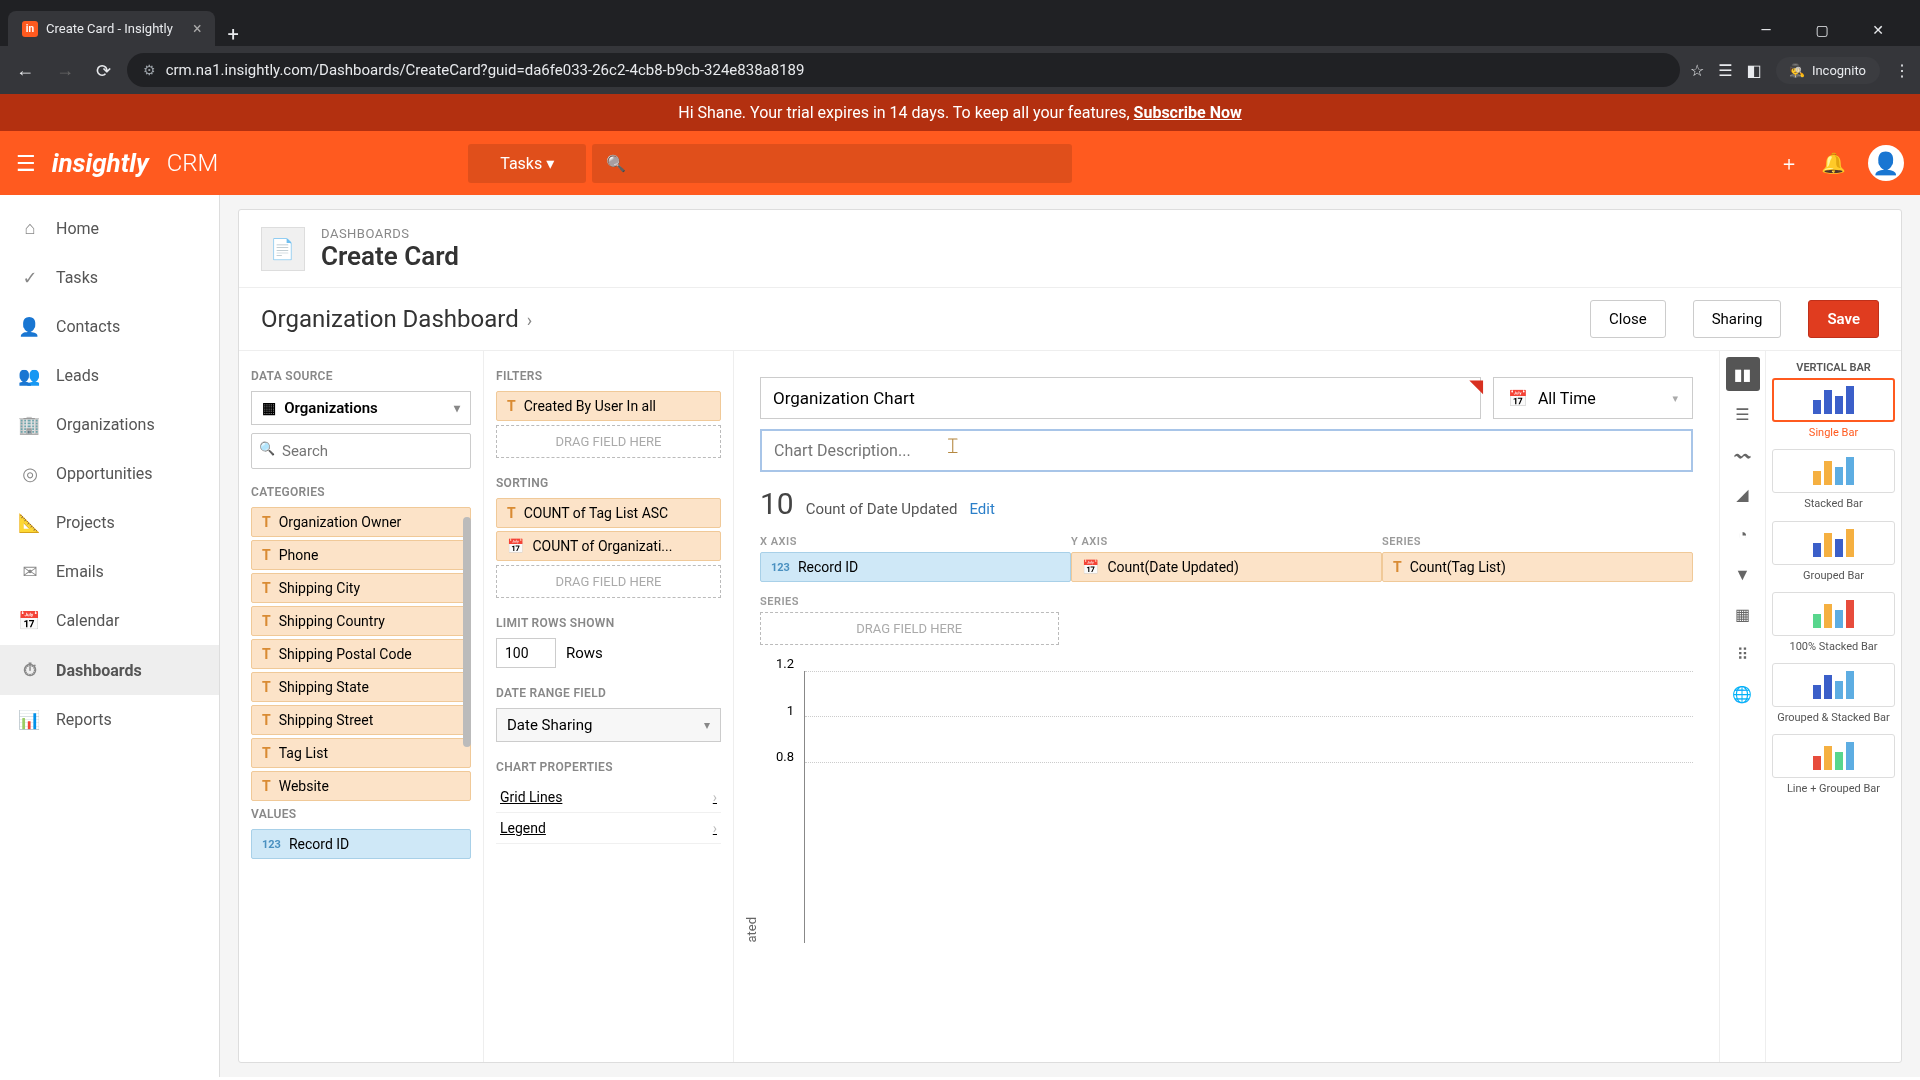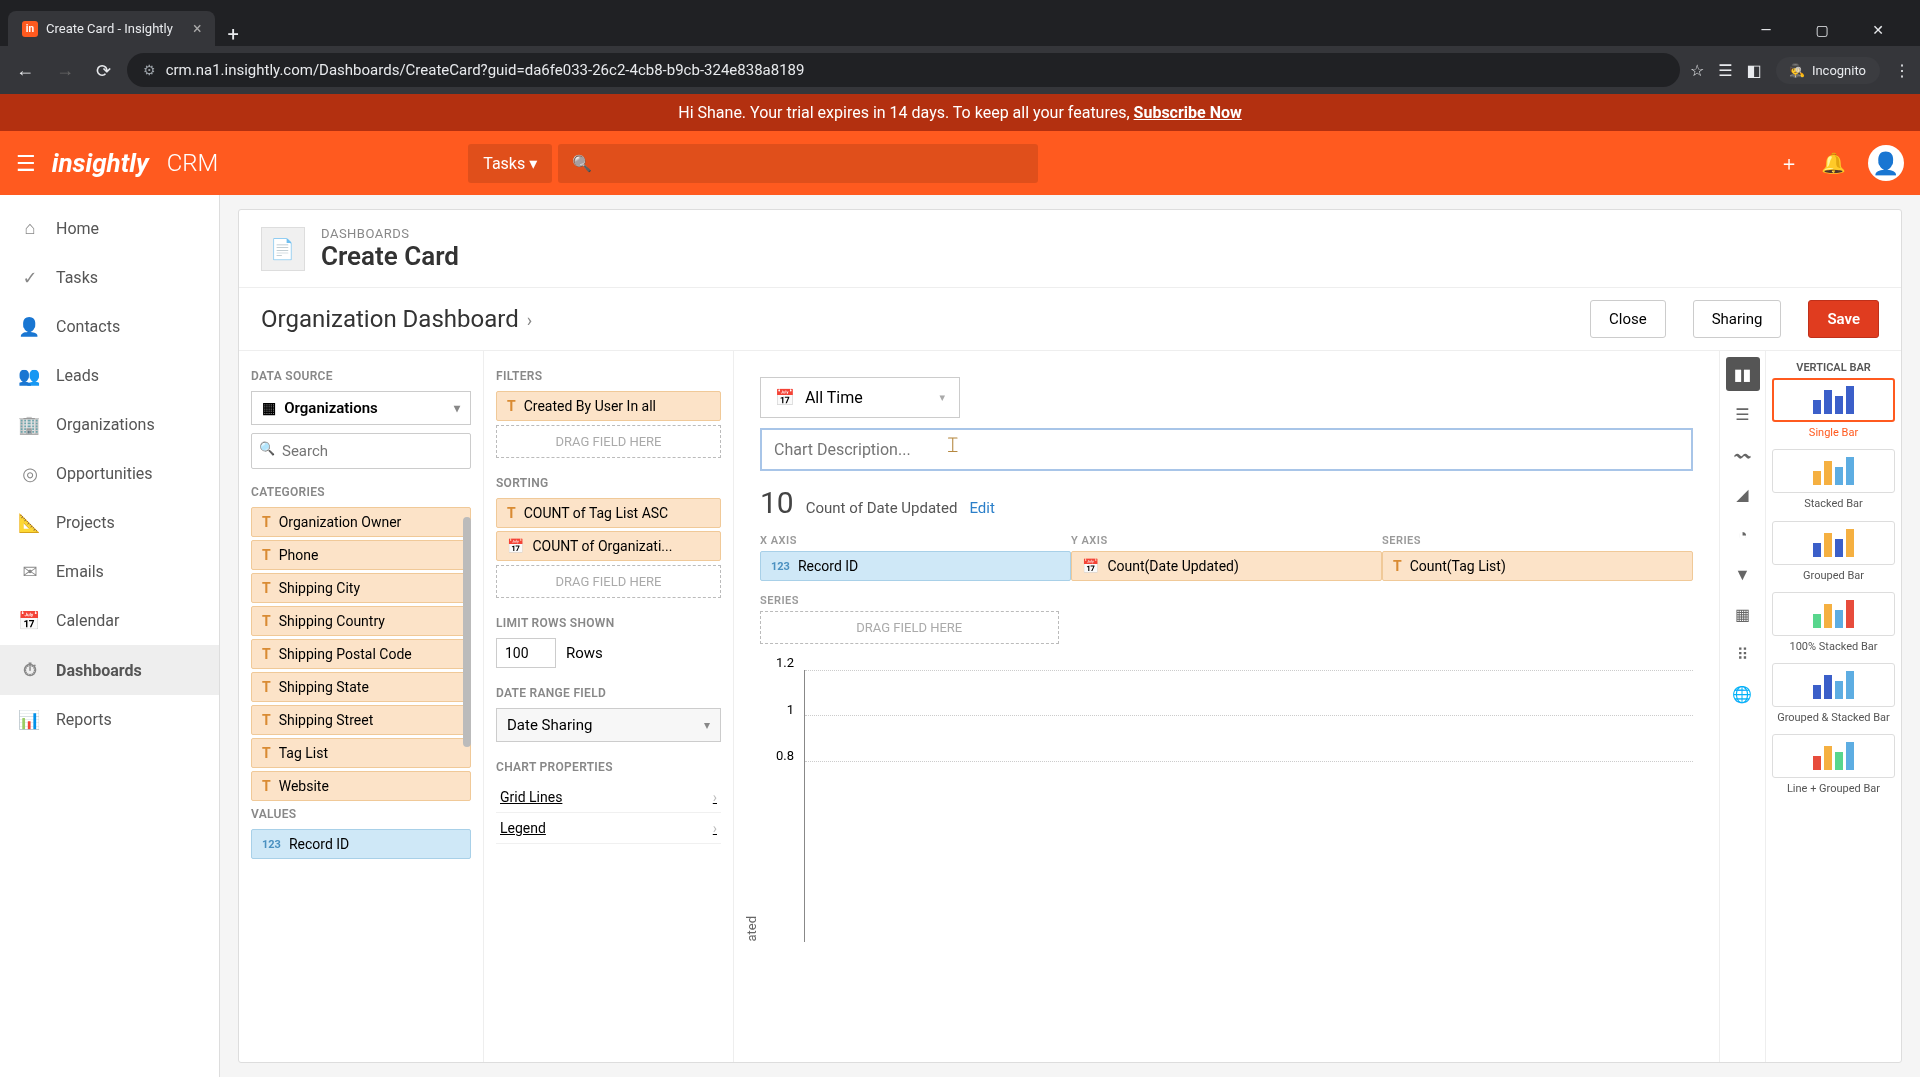--- a/index.html
+++ b/index.html
@@ -24,21 +24,21 @@
 .content { flex: 1; background: #fff; overflow: hidden; position: relative; }
 
 
 .trial-banner { background: #b33010; color: #fff; text-align: center; padding: 9px; font-size: 16px; }
 .trial-banner .sub { font-weight: bold; text-decoration: underline; cursor: pointer; }
 .app-header { background: #ff5a1f; height: 64px; display: flex; align-items: center; padding: 0 16px; color: #fff; }
 .hamburger { font-size: 22px; cursor: pointer; margin-right: 16px; }
 .logo { font-size: 26px; font-weight: bold; font-style: italic; margin-right: 18px; }
 .product-name { font-size: 24px; font-weight: 300; }
 .header-center { margin-left: 250px; display: flex; align-items: center; gap: 6px; }
-.tasks-dd { background: rgba(0,0,0,0.12); padding: 10px 15px; border-radius: 3px; font-size: 16px; cursor: pointer; }
+.tasks-dd { background: rgba(0,0,0,0.12); padding: 10px 32px; border-radius: 3px; font-size: 16px; cursor: pointer; }
 .search-box { background: rgba(0,0,0,0.12); padding: 10px 14px; border-radius: 3px; width: 480px; color: #fff; }
 .header-right { margin-left: auto; display: flex; align-items: center; gap: 22px; font-size: 20px; }
 .header-icon { cursor: pointer; }
 .avatar { width: 36px; height: 36px; background: #fff; border-radius: 50%; color: #ff5a1f; display: flex; align-items: center; justify-content: center; font-size: 22px; }
 
 .app-body { display: flex; height: calc(100% - 64px - 40px); background: #f5f5f5; }
 .sidebar { width: 220px; background: #fff; border-right: 1px solid #ddd; padding-top: 8px; }
 .nav-item { display: flex; align-items: center; gap: 14px; padding: 14px 18px; color: #555; cursor: pointer; font-size: 16px; }
 .nav-item.active { background: #eee; font-weight: bold; }
 .nav-icon { width: 24px; text-align: center; font-size: 18px; color: #888; }
@@ -346,20 +346,24 @@
               <div class="section-label" style="margin-top:18px">CHART PROPERTIES</div>
               <div id="props-list">
                   <div class="prop-row">Grid Lines</div>
                   <div class="prop-row">Legend</div>
                 </div>
             </div>
 
             <div class="col col3">
               <div class="chart-area">
                 <div class="chart-top">
+                  <div style="flex:1;position:relative">
+                    <input class="chart-title-input" style="width: 100%;" value="Organization Chart">
+                    <span class="req-marker">◥</span>
+                  </div>
                   <div class="date-range-dd">
                     <span>📅</span>
                     <span>All Time</span>
                   </div>
                 </div>
                 <div style="position:relative">
                   <input class="desc-input" placeholder="Chart Description..." style="">
                   <span class="cursor-mark">𝙸</span>
                 </div>
                 <div class="count-row">

